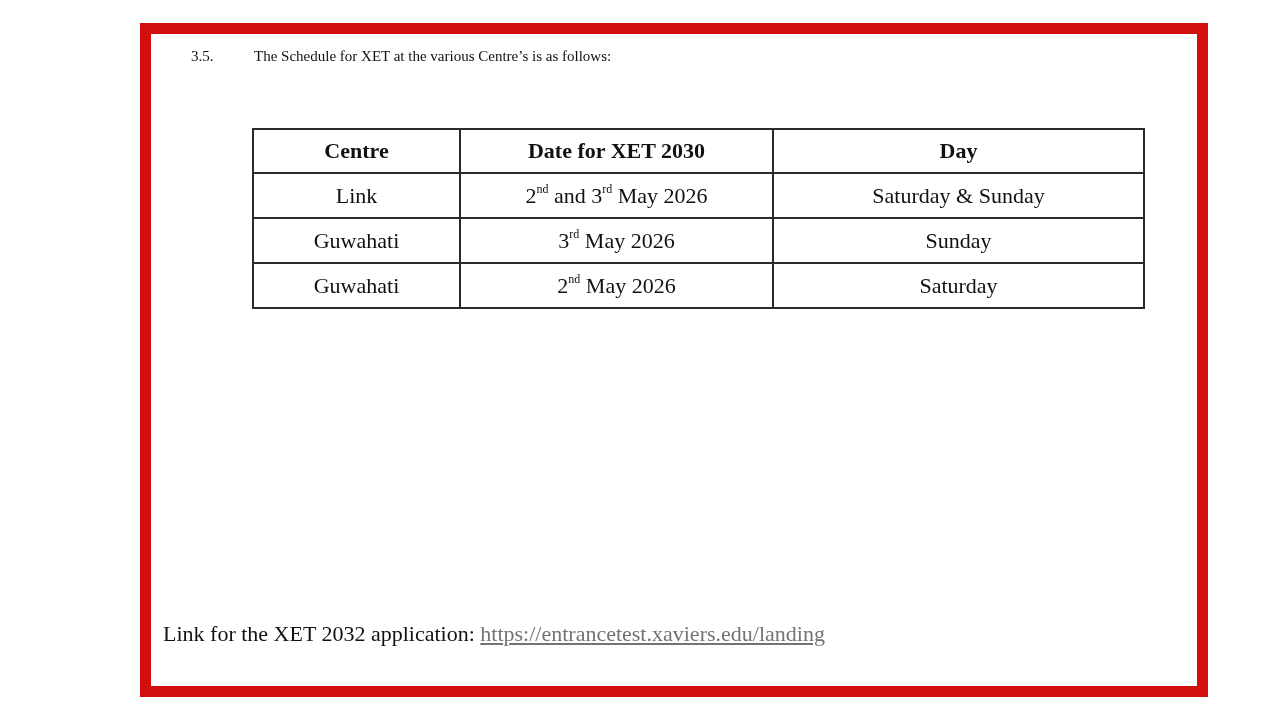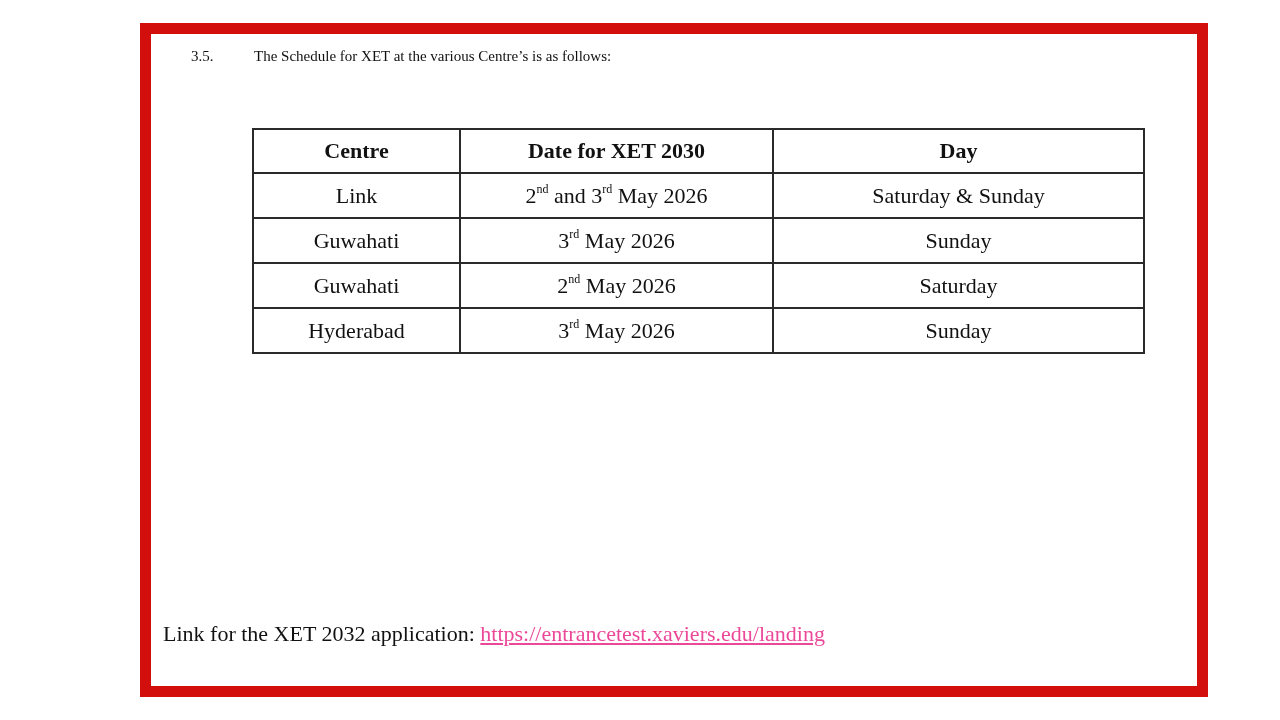--- a/index.html
+++ b/index.html
@@ -13,21 +13,21 @@
   table.sched { position:absolute; left:252px; top:128px; border-collapse:collapse;
                 font-size:22px; }
   table.sched td, table.sched th { border:2px solid #2a2a2a; text-align:center;
                 padding:0; box-sizing:border-box; }
   table.sched th { height:44px; font-weight:bold; }
   table.sched td { height:45px; }
   col.c1 { width:207px; } col.c2 { width:313px; } col.c3 { width:371px; }
   sup { font-size:12px; line-height:0; position:relative; top:-1px; vertical-align:super; }
   .linkline { position:absolute; left:163px; top:620px; font-size:22px; line-height:28px;
               white-space:nowrap; }
-  .linkline a { color:#ec4899; text-decoration:underline; }
+  .linkline a { color:#737373; text-decoration:underline; }
 </style>
 </head>
 <body>
 
 <div class="frame"></div>
 
 <div class="heading">
   <span class="num">3.5.</span><span>The Schedule for XET at the various Centre’s is as follows:</span>
 </div>
 
@@ -53,23 +53,18 @@
       <tr>
         <td>Guwahati</td>
         <td>3<sup>rd</sup> May 2026</td>
         <td>Sunday</td>
       </tr>
       <tr>
         <td>Guwahati</td>
         <td>2<sup>nd</sup> May 2026</td>
         <td>Saturday</td>
       </tr>
-      <tr>
-        <td>Hyderabad</td>
-        <td>3<sup>rd</sup> May 2026</td>
-        <td>Sunday</td>
-      </tr>
     </tbody>
 </table>
 
 <div class="linkline">
   <span>Link for the XET 2032 application: </span><a>https://entrancetest.xaviers.edu/landing</a>
 </div>
 
 </body></html>

